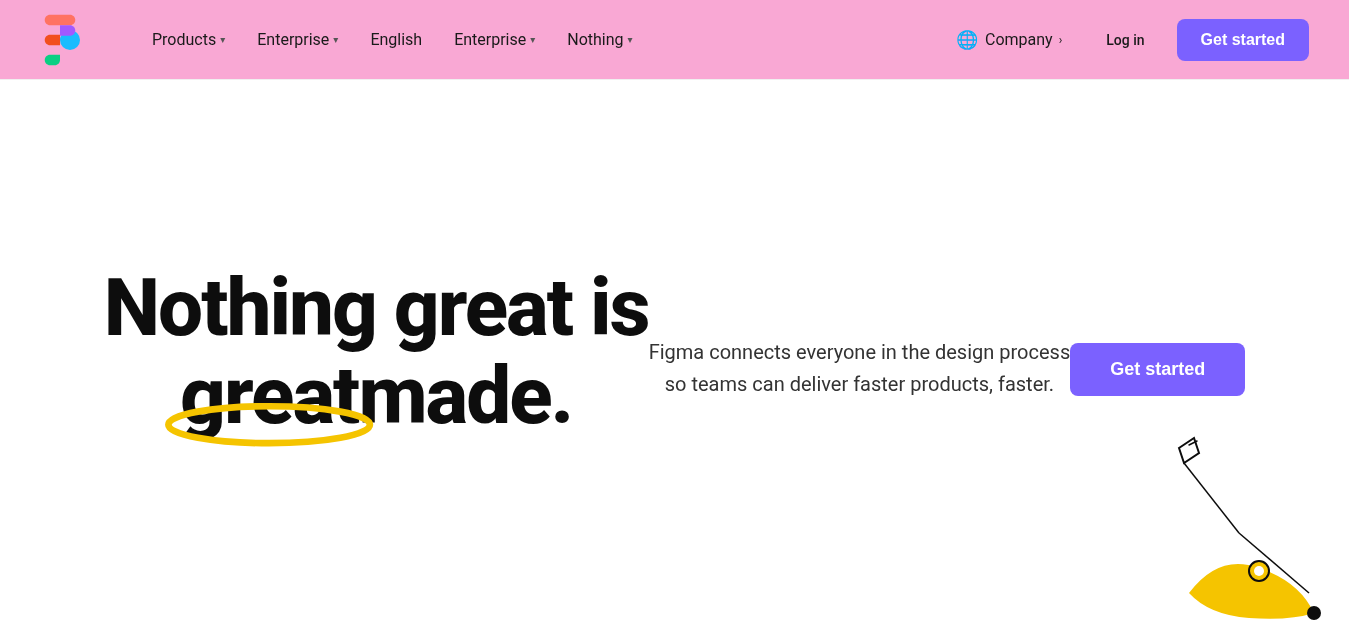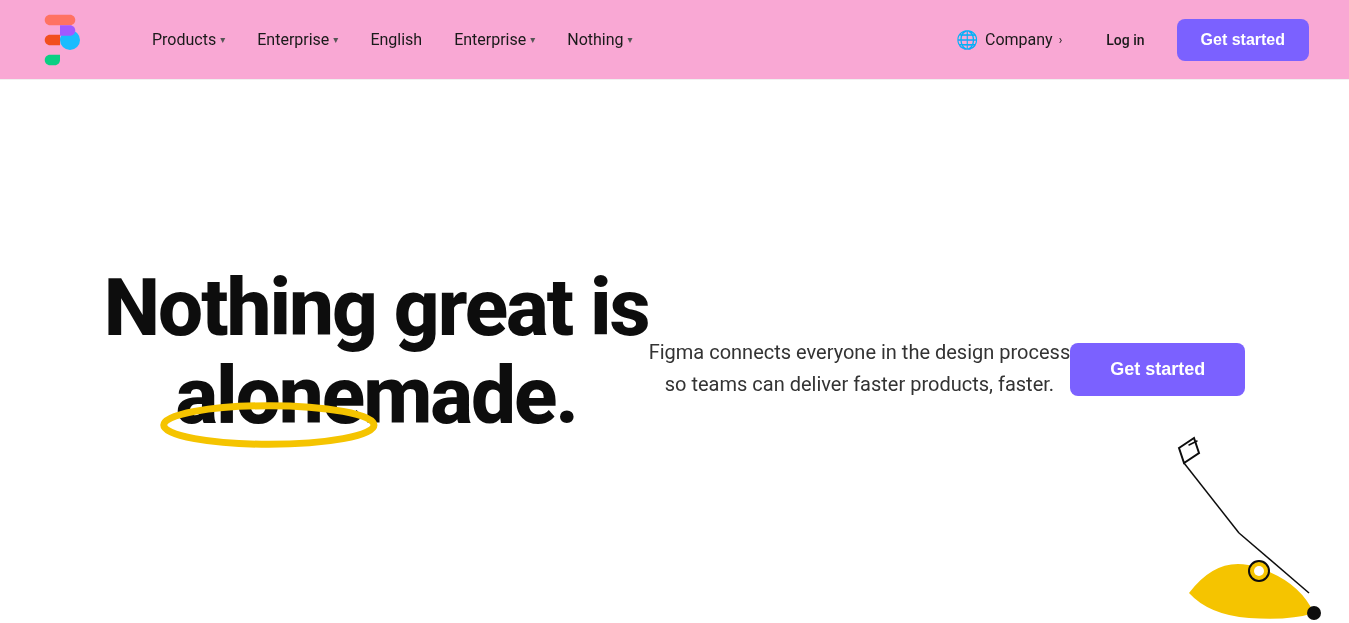--- a/index.html
+++ b/index.html
@@ -219,21 +219,21 @@
     </div>
     <div class="login-btn">Log in</div>
     <button class="get-started-btn-nav">Get started</button>
   </div>
 </nav>
 
 <section class="hero">
   <h1 class="hero-title">
     <span>Nothing great is</span><br>
     <span class="highlight-wrap">
-      <span>alone</span>
+      <span>great</span>
       
       <svg viewBox="0 0 260 60" fill="none" xmlns="http://www.w3.org/2000/svg">
         <ellipse cx="130" cy="38" rx="120" ry="22" stroke="#F5C400" stroke-width="8" fill="none" stroke-linecap="round"></ellipse>
       </svg>
     </span><span>made.</span>
   </h1>
 
   <p class="hero-subtitle">
     <span>Figma connects everyone in the design process</span><br>
     <span>so teams can deliver faster products, faster.</span>

